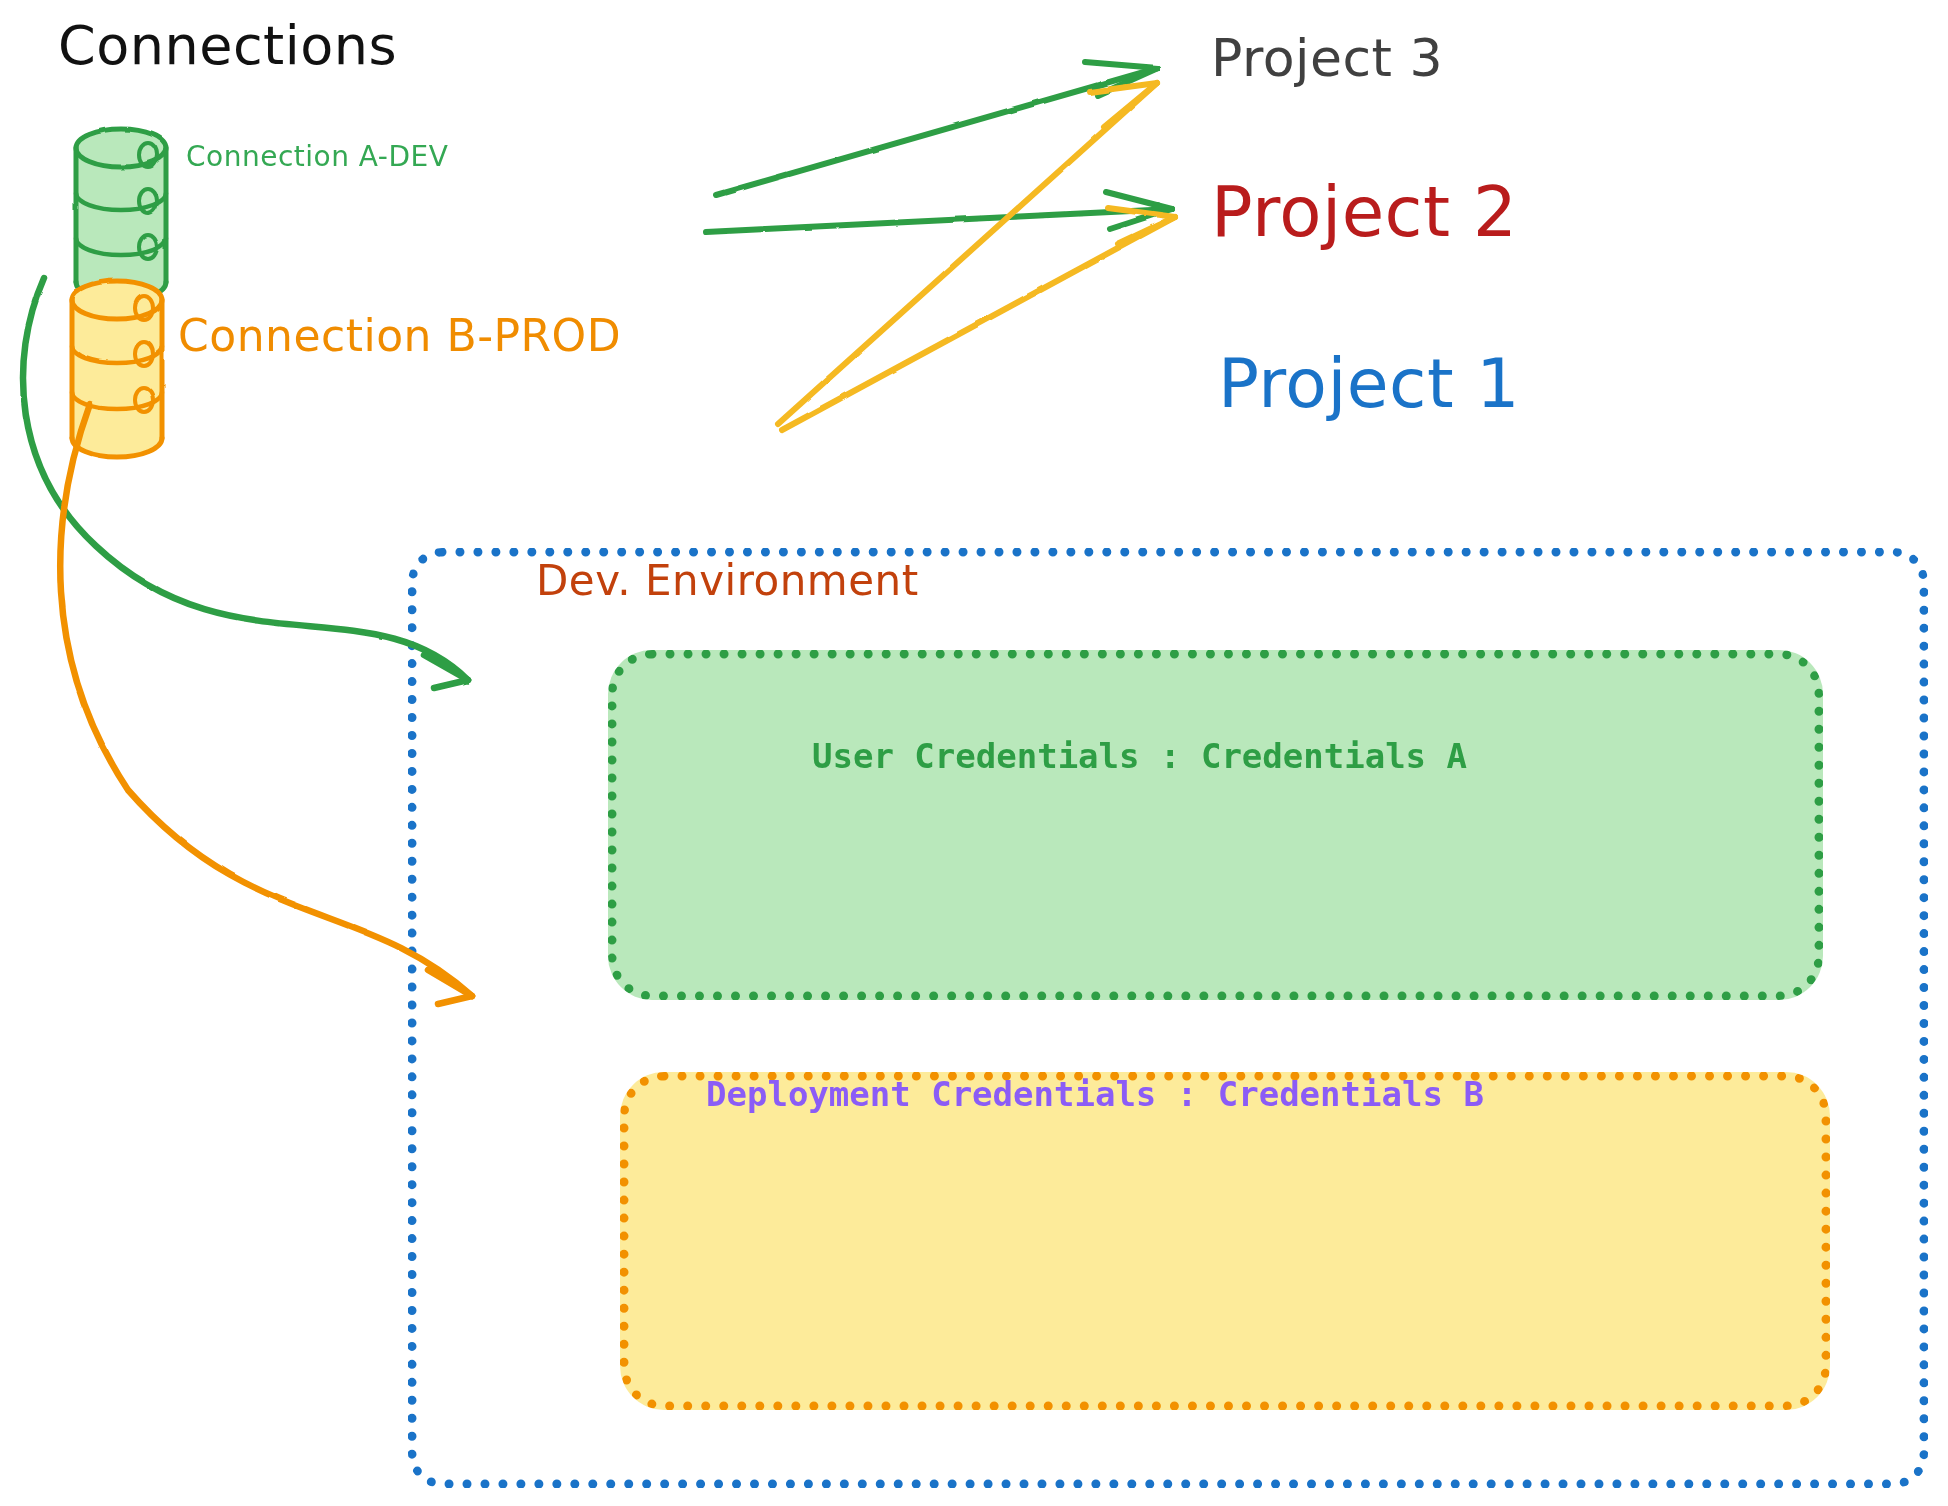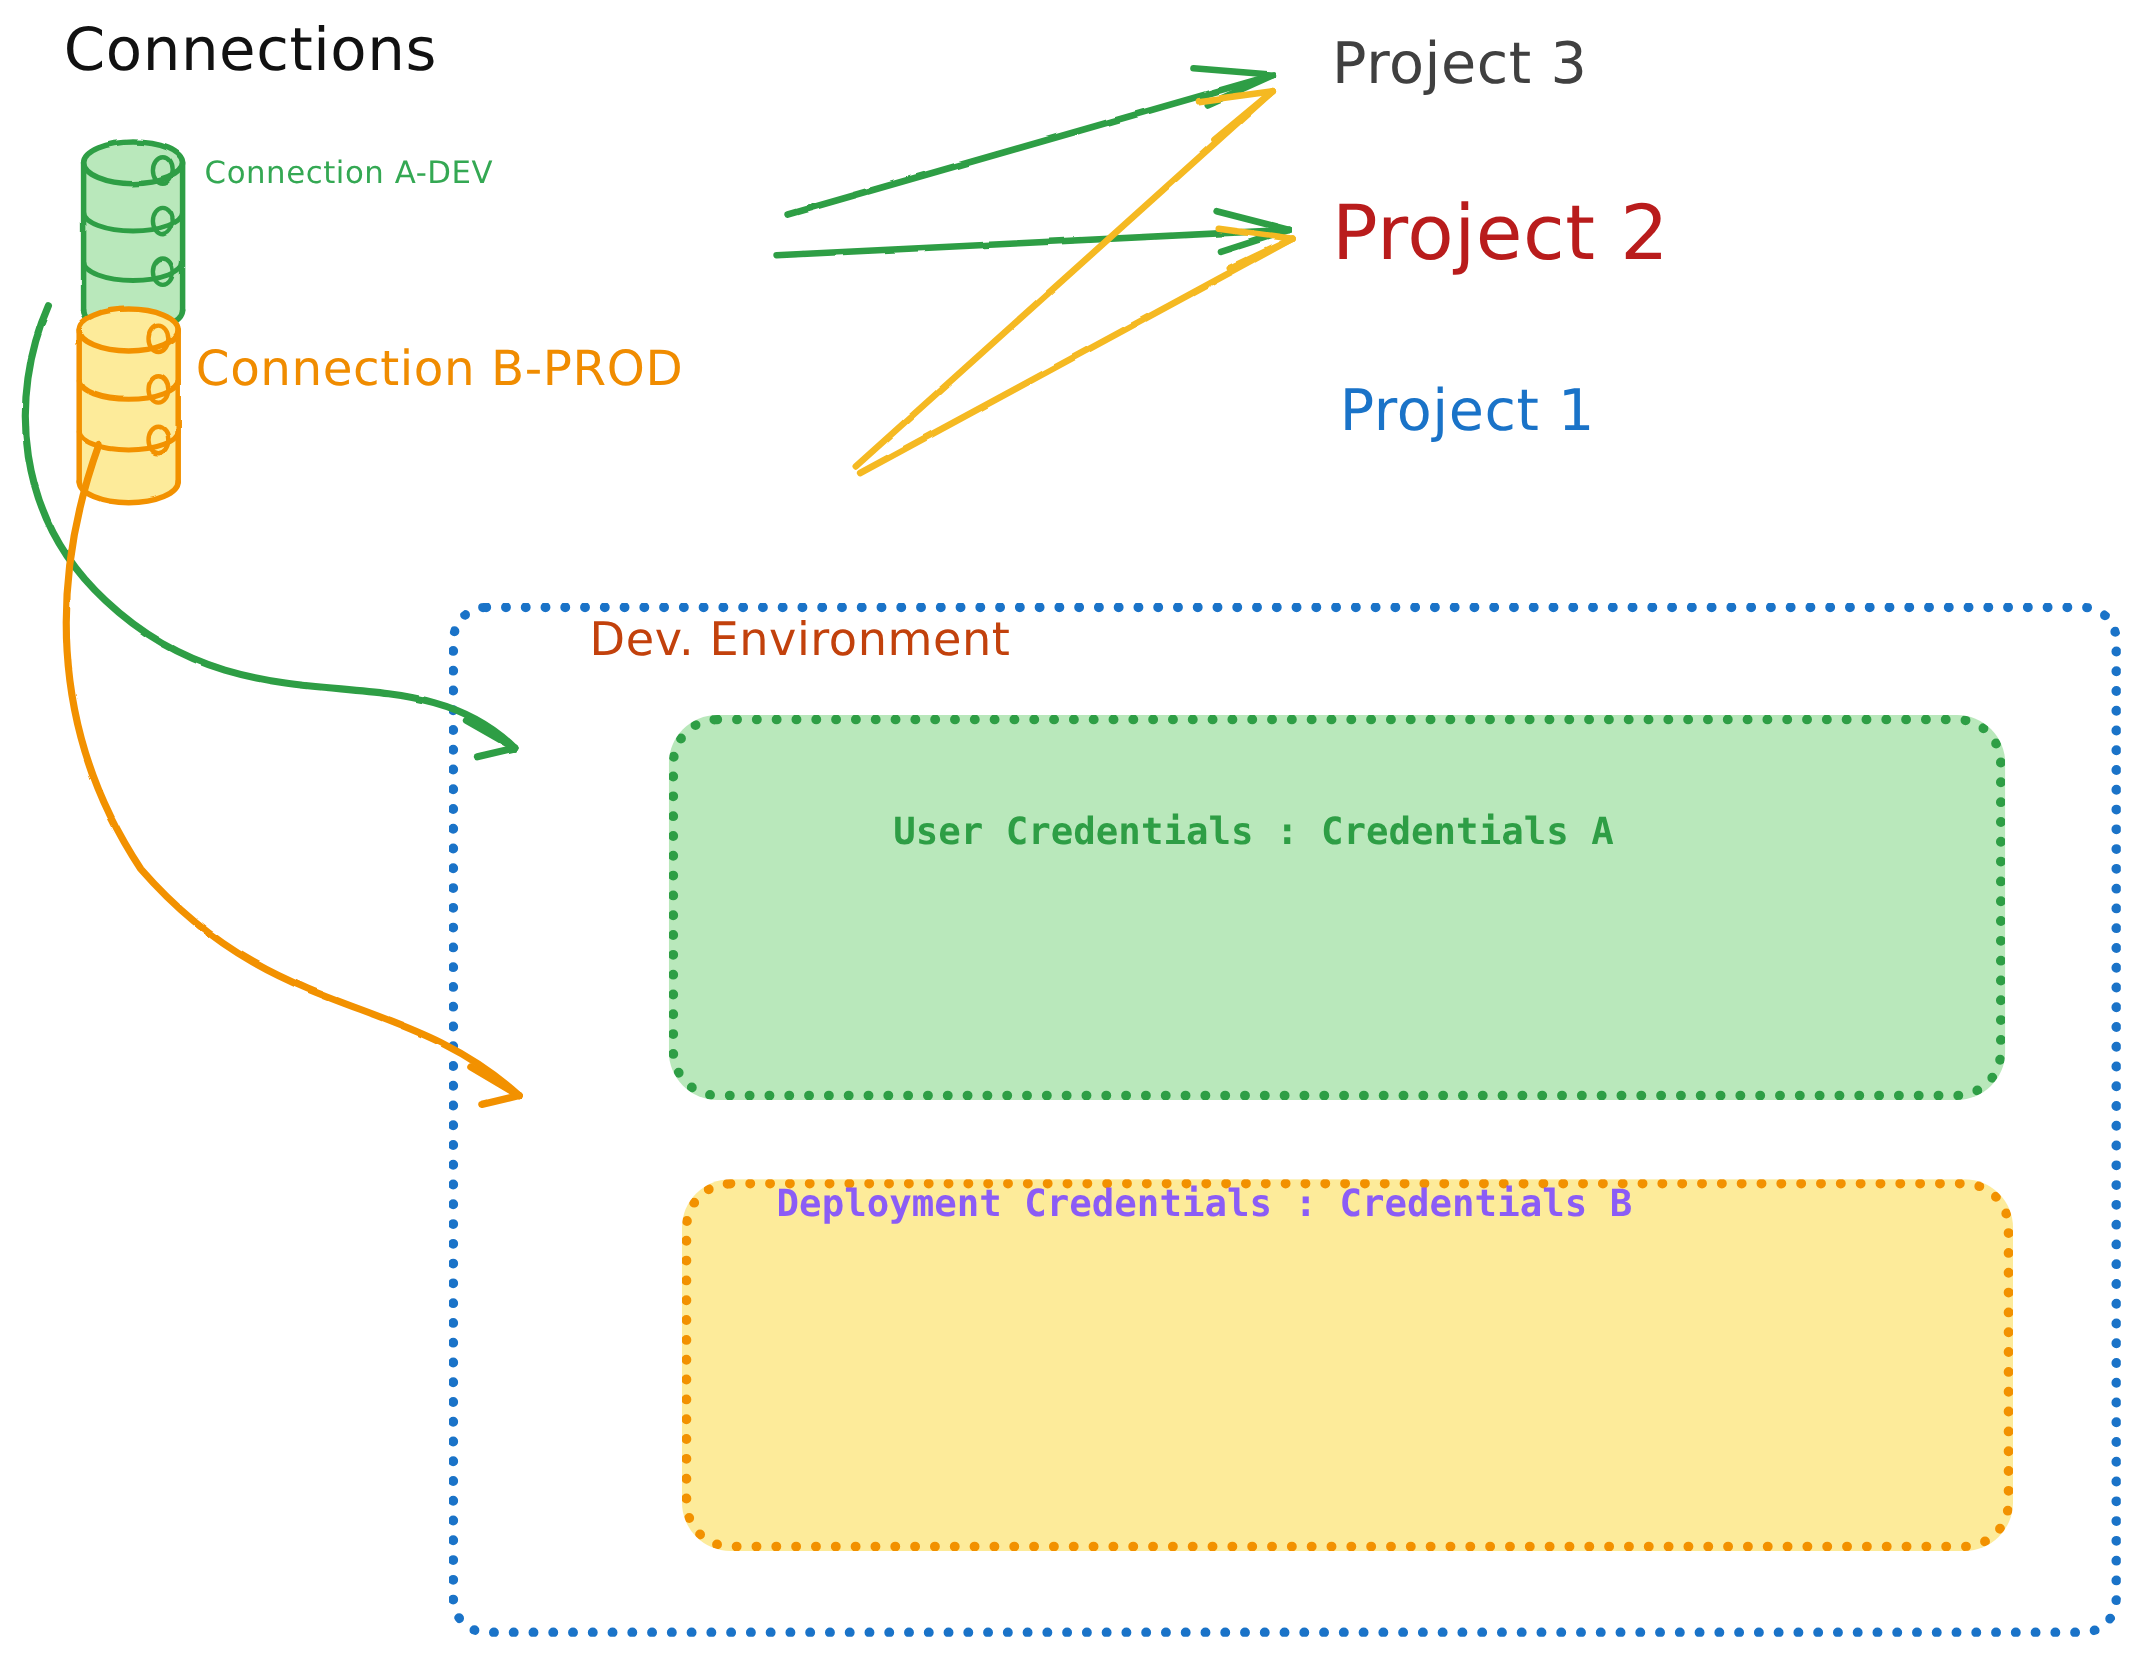--- a/index.html
+++ b/index.html
@@ -12,21 +12,21 @@
   
   .hand{font-family:"DejaVu Sans",sans-serif;font-weight:400;letter-spacing:.5px;}
   .mono{font-family:"DejaVu Sans Mono",monospace;font-weight:700;margin-top:12px;}
 
   #title-connections{left:58px;top:14px;font-size:54px;color:#111111;}
   #lbl-conn-a{left:186px;top:140px;font-size:28px;color:#34a853;}
   #lbl-conn-b{left:178px;top:310px;font-size:44px;color:#f08c00;}
 
   #lbl-project3{left:1211px;top:28px;font-size:52px;color:#404040;}
   #lbl-project2{left:1211px;top:172px;font-size:69px;color:#b91c1c;}
-  #lbl-project1{left:1218px;top:344px;font-size:52px;color:#1a73c8;}
+  #lbl-project1{left:1218px;top:344px;font-size:68px;color:#1a73c8;}
 
   #lbl-dev-env{left:536px;top:556px;font-size:42px;color:#c2410c;}
   #lbl-prod-env{left:548px;top:890px;font-size:42px;color:#f08c00;}
 
   #lbl-cred-a{left:812px;top:724px;font-size:34px;color:#2e9e45;}
   #lbl-cred-b{left:706px;top:1062px;font-size:34px;color:#8b5cf6;}
 
   
   .dotbox{position:absolute;box-sizing:border-box;}
   #project1-box{left:408px;top:548px;width:1520px;height:940px;

